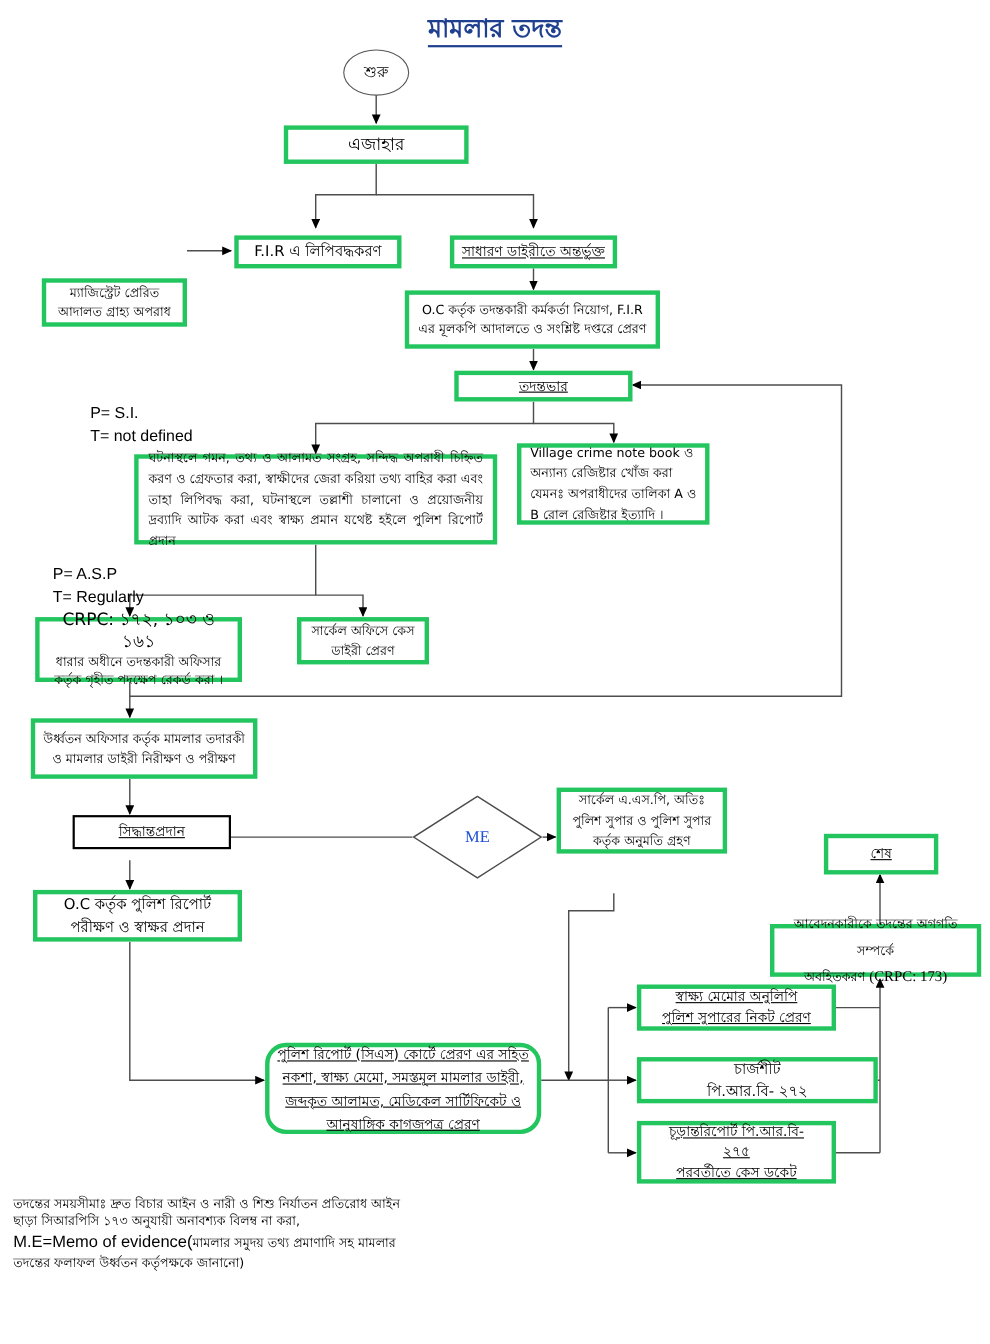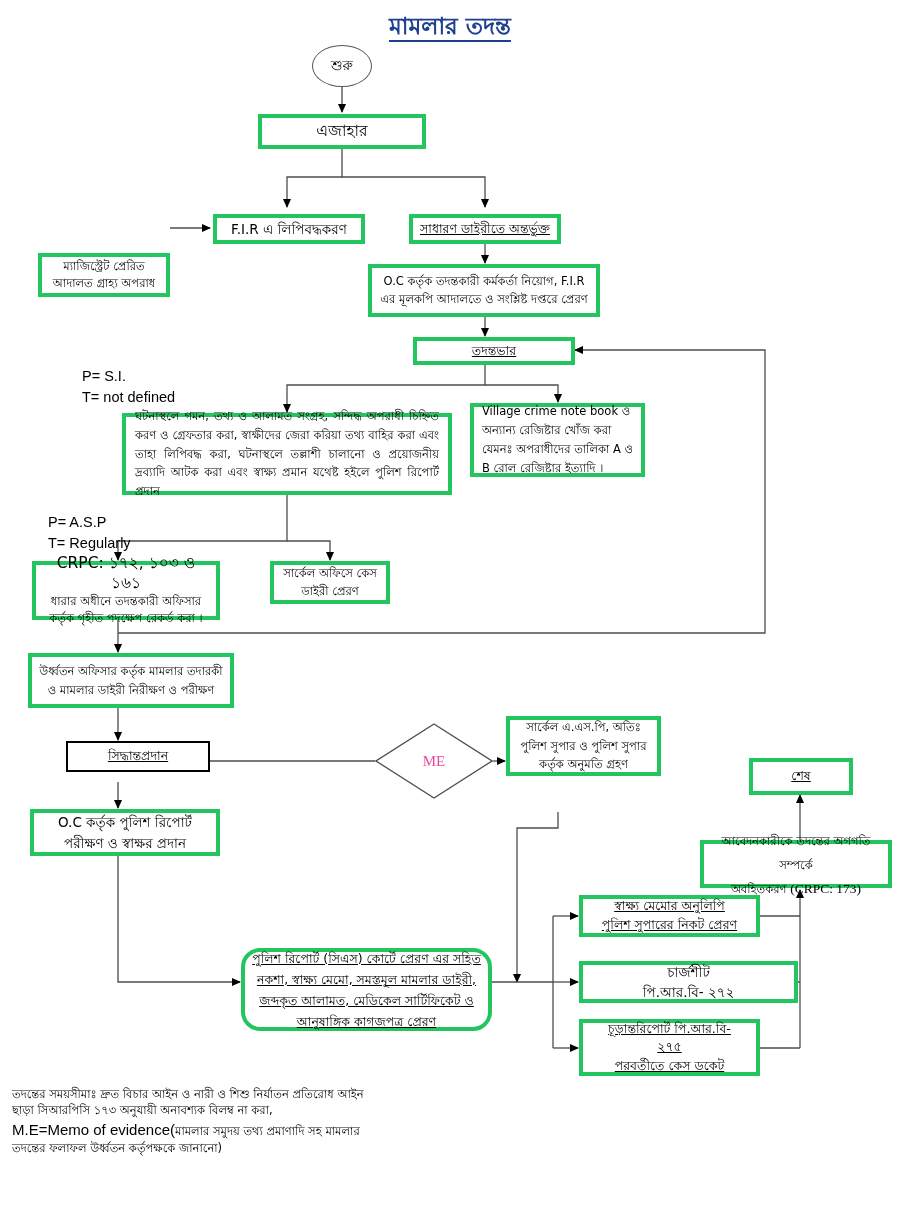--- a/index.html
+++ b/index.html
@@ -61,21 +61,21 @@
   .diamond .dshape {
     position: absolute;
     left: 0; top: 0;
     width: 100%; height: 100%;
   }
   .diamond .dlabel {
     position: relative;
     z-index: 2;
     font-size: 15px;
     font-family: "Liberation Serif", "DejaVu Serif", serif;
-    color: #ec4899;
+    color: #1d4ed8;
   }
   .page-title {
     position: absolute;
     width: 100%;
     text-align: center;
     color: #1f3f8f;
     font-weight: bold;
     font-size: 23px;
     font-family: "Liberation Sans", "DejaVu Sans", sans-serif;
   }

